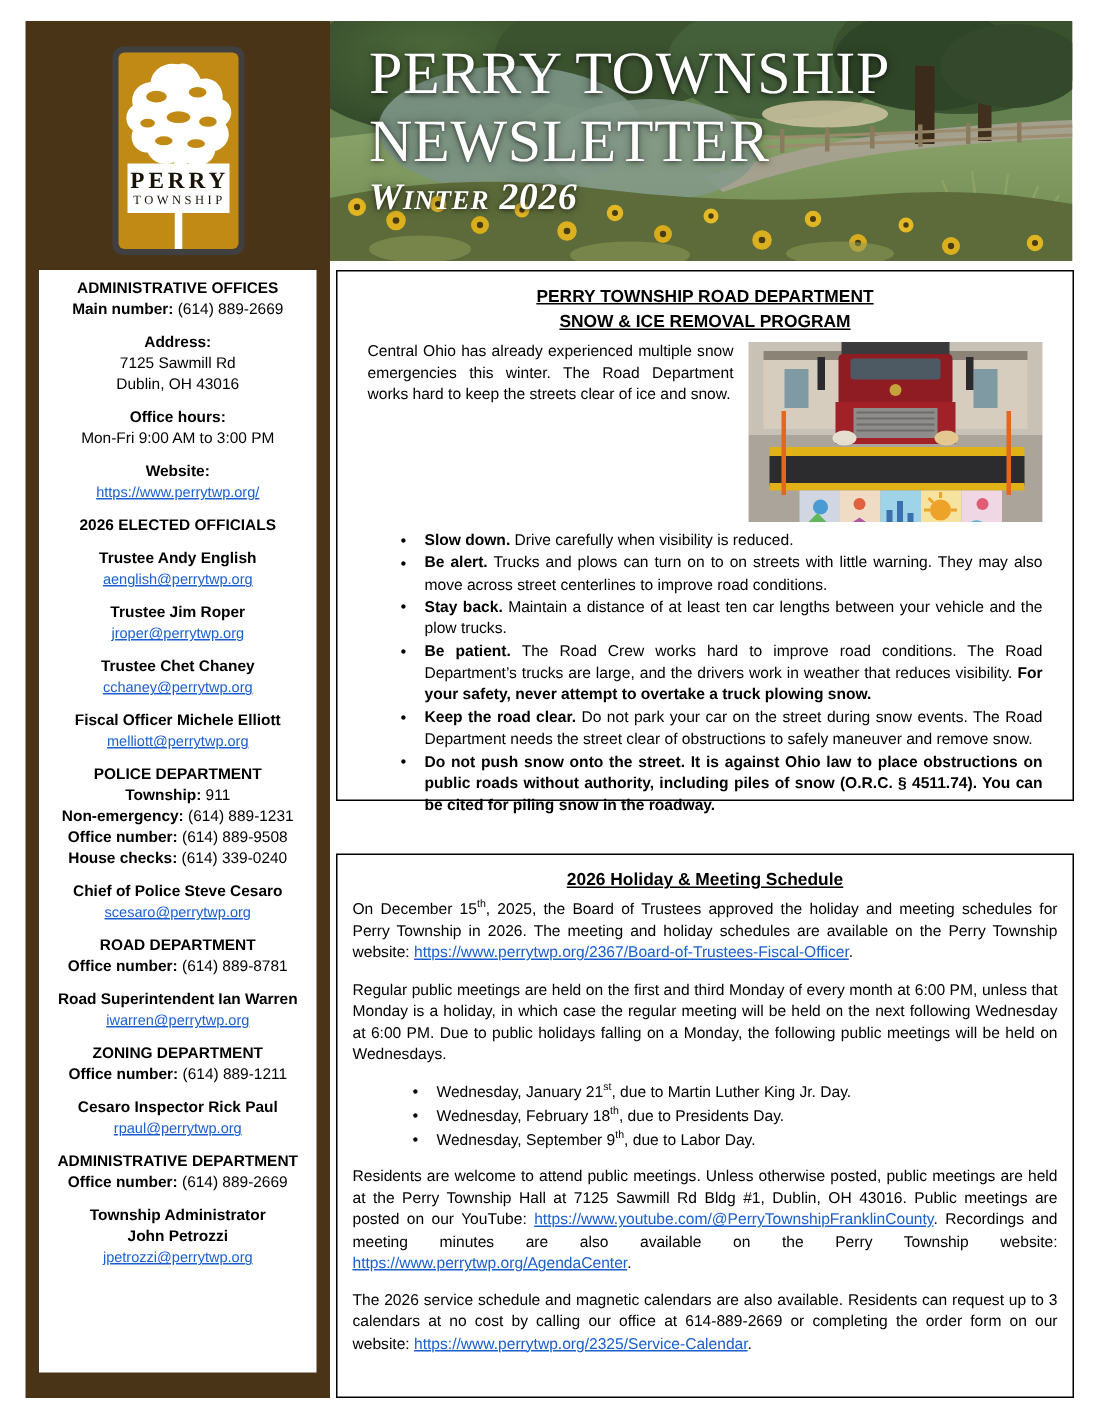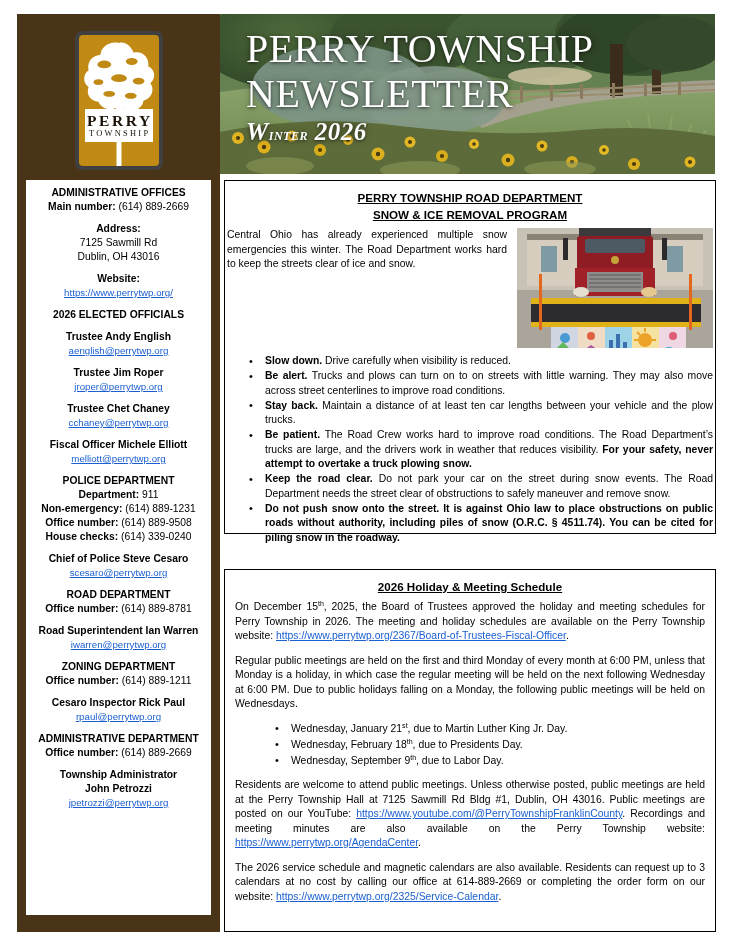--- a/index.html
+++ b/index.html
@@ -159,30 +159,30 @@
   }
   .bt-3 {
     font-family: "Liberation Serif", serif;
     font-style: italic;
     font-weight: bold;
     font-size: 25px;
     line-height: 30px;
     letter-spacing: 0.5px;
     margin-top: 1px;
   }
-  .bt-3 .sc { font-size: 12px; }
+  .bt-3 .sc { font-size: 18px; }
 
   
   .article {
     position: absolute;
     background: #ffffff;
     border: 1.6px solid #000000;
     box-sizing: border-box;
   }
-  #snow-box { left: 224px; top: 180px; width: 492px; height: 354px; padding: 8px 2px; }
+  #snow-box { left: 224px; top: 180px; width: 492px; height: 354px; padding: 8px 20px; }
   #sched-box { left: 224px; top: 569px; width: 492px; height: 363px; padding: 8px 10px; }
 
   .art-title {
     text-align: center;
     font-size: 11.6px;
     font-weight: bold;
     color: #000;
     text-decoration: underline;
     line-height: 17px;
     margin-bottom: 5px;
@@ -275,20 +275,24 @@
         <div class="s-b">ADMINISTRATIVE OFFICES</div>
         <div class="s-n"><b>Main number:</b> <span>(614) 889-2669</span></div>
       </div>
 
       <div class="s-blk">
         <div class="s-b">Address:</div>
         <div class="s-n">7125 Sawmill Rd</div>
         <div class="s-n">Dublin, OH 43016</div>
       </div>
 
+      <div class="s-blk">
+        <div class="s-b">Office hours:</div>
+        <div class="s-n">Mon-Fri 9:00 AM to 3:00 PM</div>
+      </div>
 
       <div class="s-blk">
         <div class="s-b">Website:</div>
         <a class="s-link" href="#">https://www.perrytwp.org/</a>
       </div>
 
       <div class="s-blk">
         <div class="s-b" style="margin-bottom:8px">2026 ELECTED OFFICIALS</div>
 
         <div class="s-blk">
@@ -304,21 +308,21 @@
           <a class="s-link" href="#">cchaney@perrytwp.org</a>
         </div>
         <div class="s-blk">
           <div class="s-b">Fiscal Officer Michele Elliott</div>
           <a class="s-link" href="#">melliott@perrytwp.org</a>
         </div>
       </div>
 
       <div class="s-blk">
         <div class="s-b">POLICE DEPARTMENT</div>
-        <div class="s-n"><b>Department:</b> <span>911</span></div>
+        <div class="s-n"><b>Township:</b> <span>911</span></div>
         <div class="s-n"><b>Non-emergency:</b> <span>(614) 889-1231</span></div>
         <div class="s-n"><b>Office number:</b> <span>(614) 889-9508</span></div>
         <div class="s-n"><b>House checks:</b> <span>(614) 339-0240</span></div>
       </div>
 
       <div class="s-blk">
         <div class="s-b">Chief of Police Steve Cesaro</div>
         <a class="s-link" href="#">scesaro@perrytwp.org</a>
       </div>
 

